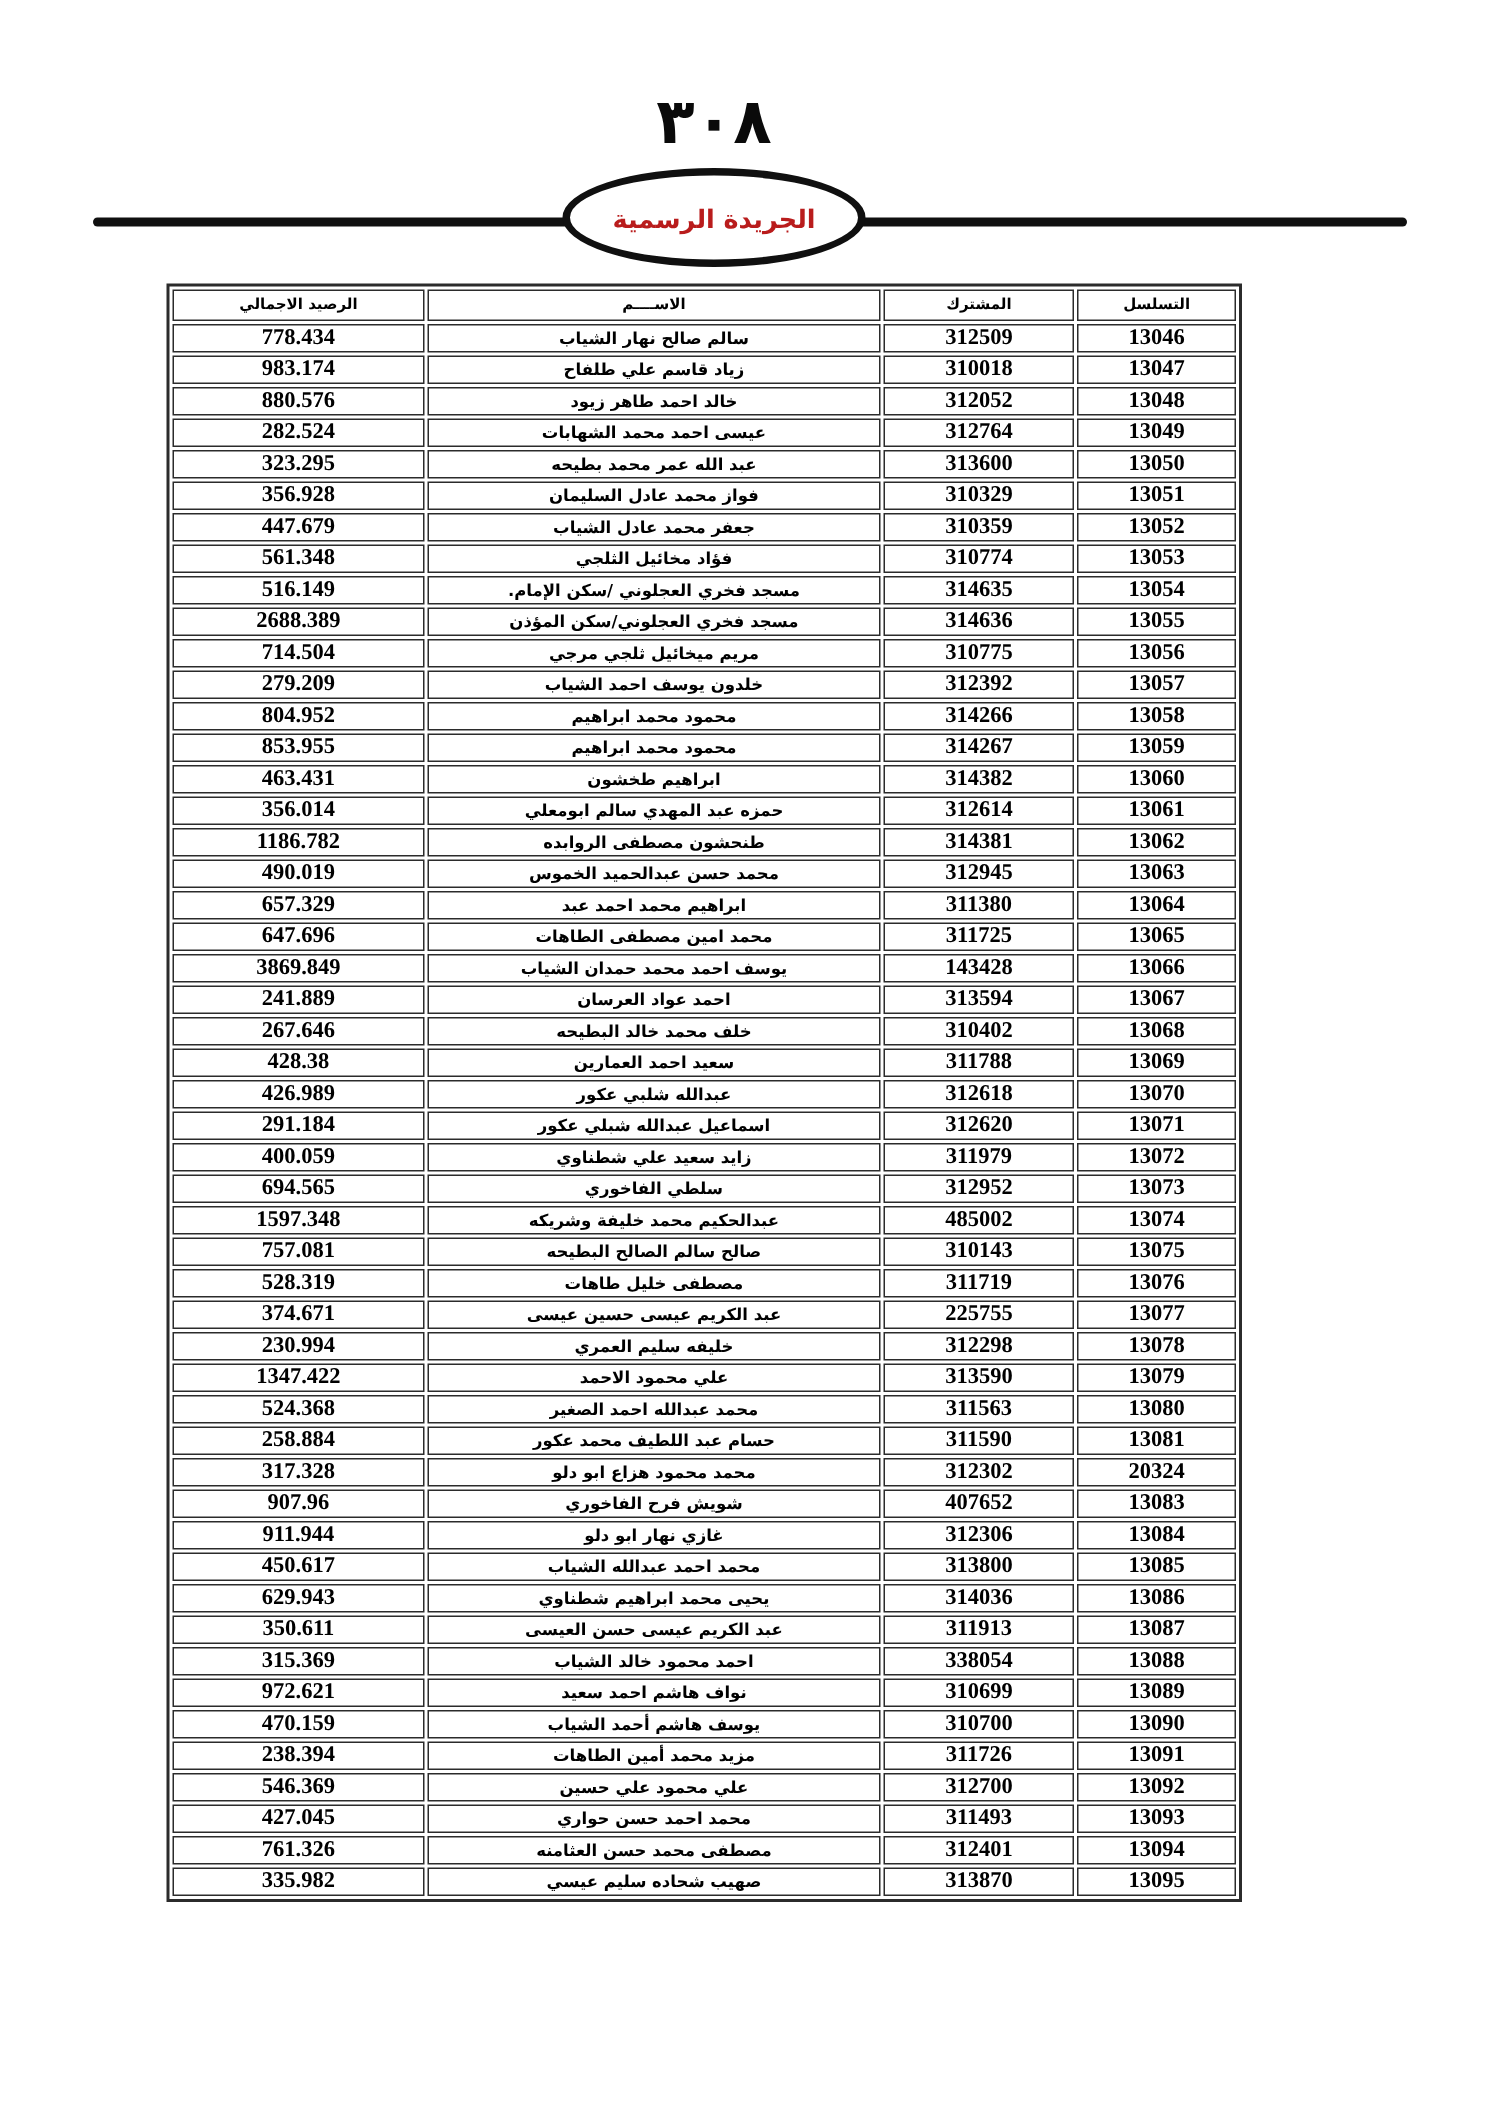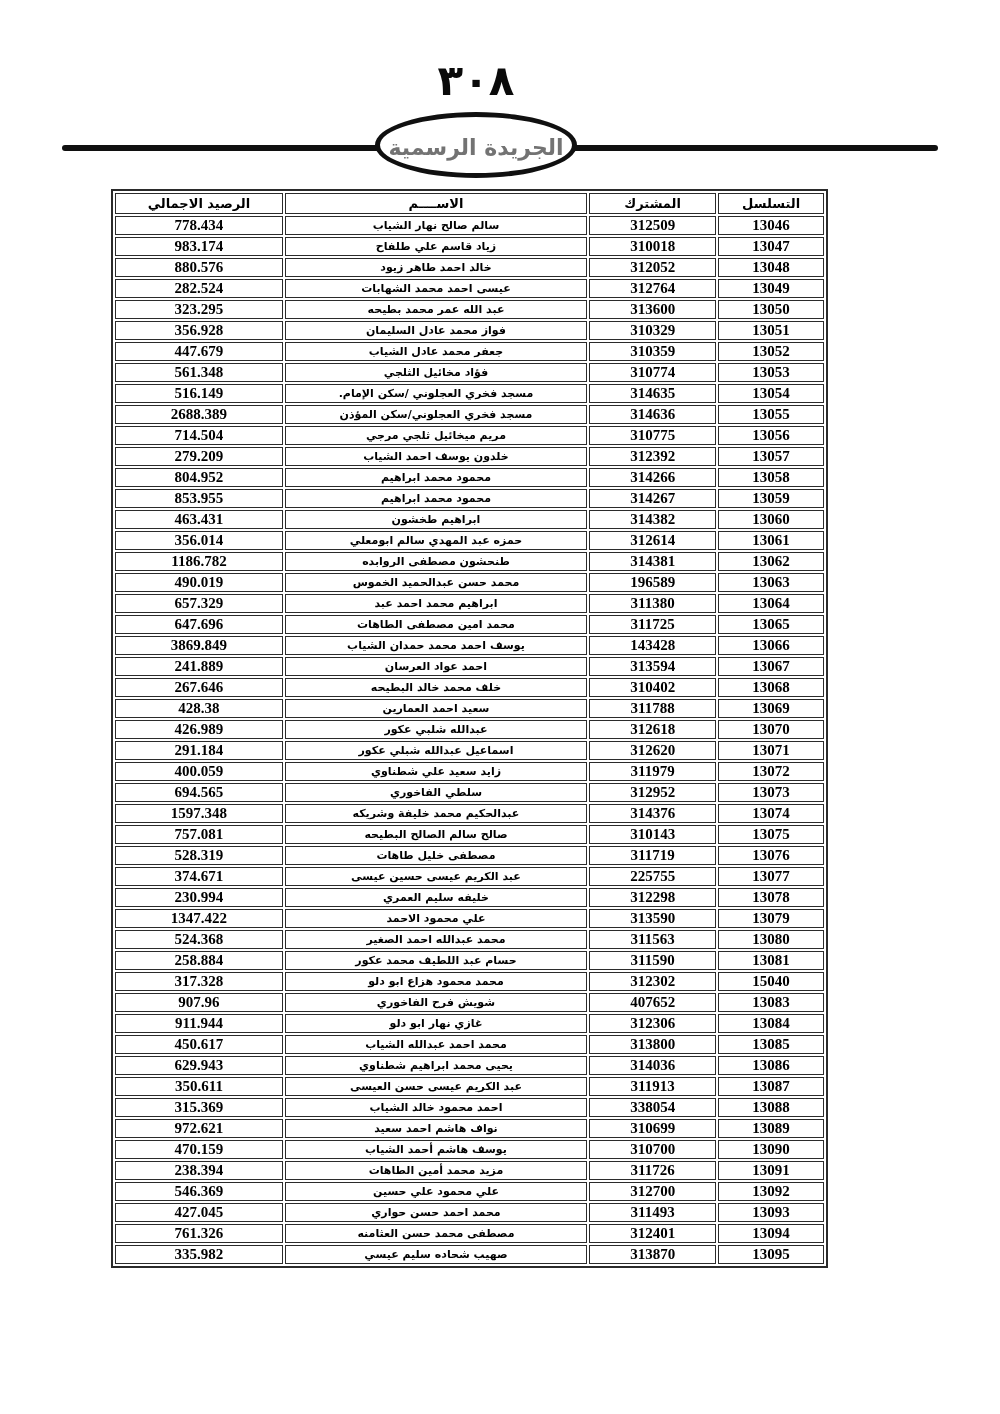--- a/index.html
+++ b/index.html
@@ -40,25 +40,25 @@
     width: 192px;
     height: 56px;
     background: #ffffff;
     border: 5px solid #101010;
     border-radius: 50%;
     display: flex;
     align-items: center;
     justify-content: center;
   }
   .banner-text {
-    font-size: 22px;
+    font-size: 17px;
     font-weight: bold;
     direction: rtl;
     padding-top: 4px;
-    color: #737373;
+    color: #b91c1c;
   }
   table.gazette {
     position: absolute;
     top: 189px;
     left: 111px;
     width: 717px;
     direction: rtl;
     border-collapse: separate;
     border-spacing: 2px;
     border: 2px solid #2b2b2b;
@@ -70,21 +70,21 @@
     text-align: center;
     vertical-align: middle;
     padding: 0;
     height: 17px;
     overflow: hidden;
     white-space: nowrap;
     background: #ffffff;
   }
   table.gazette th {
     height: 19px;
-    font-size: 13px;
+    font-size: 10px;
     font-weight: bold;
     font-family: "DejaVu Sans", sans-serif;
     margin-top: 16px;
   }
   td.num {
     font-family: "Liberation Serif", "DejaVu Serif", serif;
     font-weight: bold;
     font-size: 15px;
     direction: ltr;
   }
@@ -224,21 +224,21 @@
           <td class="num">356.014</td>
         </tr>
         <tr>
           <td class="num">13062</td>
           <td class="num">314381</td>
           <td class="name">طنحشون مصطفى الروابده</td>
           <td class="num">1186.782</td>
         </tr>
         <tr>
           <td class="num">13063</td>
-          <td class="num">196589</td>
+          <td class="num">312945</td>
           <td class="name">محمد حسن عبدالحميد الخموس</td>
           <td class="num">490.019</td>
         </tr>
         <tr>
           <td class="num">13064</td>
           <td class="num">311380</td>
           <td class="name">ابراهيم محمد احمد عبد</td>
           <td class="num">657.329</td>
         </tr>
         <tr>
@@ -290,21 +290,21 @@
           <td class="num">400.059</td>
         </tr>
         <tr>
           <td class="num">13073</td>
           <td class="num">312952</td>
           <td class="name">سلطي الفاخوري</td>
           <td class="num">694.565</td>
         </tr>
         <tr>
           <td class="num">13074</td>
-          <td class="num">314376</td>
+          <td class="num">485002</td>
           <td class="name">عبدالحكيم محمد خليفة وشريكه</td>
           <td class="num">1597.348</td>
         </tr>
         <tr>
           <td class="num">13075</td>
           <td class="num">310143</td>
           <td class="name">صالح سالم الصالح البطيحه</td>
           <td class="num">757.081</td>
         </tr>
         <tr>
@@ -337,21 +337,21 @@
           <td class="name">محمد عبدالله احمد الصغير</td>
           <td class="num">524.368</td>
         </tr>
         <tr>
           <td class="num">13081</td>
           <td class="num">311590</td>
           <td class="name">حسام عبد اللطيف محمد عكور</td>
           <td class="num">258.884</td>
         </tr>
         <tr>
-          <td class="num">15040</td>
+          <td class="num">20324</td>
           <td class="num">312302</td>
           <td class="name">محمد محمود هزاع ابو دلو</td>
           <td class="num">317.328</td>
         </tr>
         <tr>
           <td class="num">13083</td>
           <td class="num">407652</td>
           <td class="name">شويش فرح الفاخوري</td>
           <td class="num">907.96</td>
         </tr>

